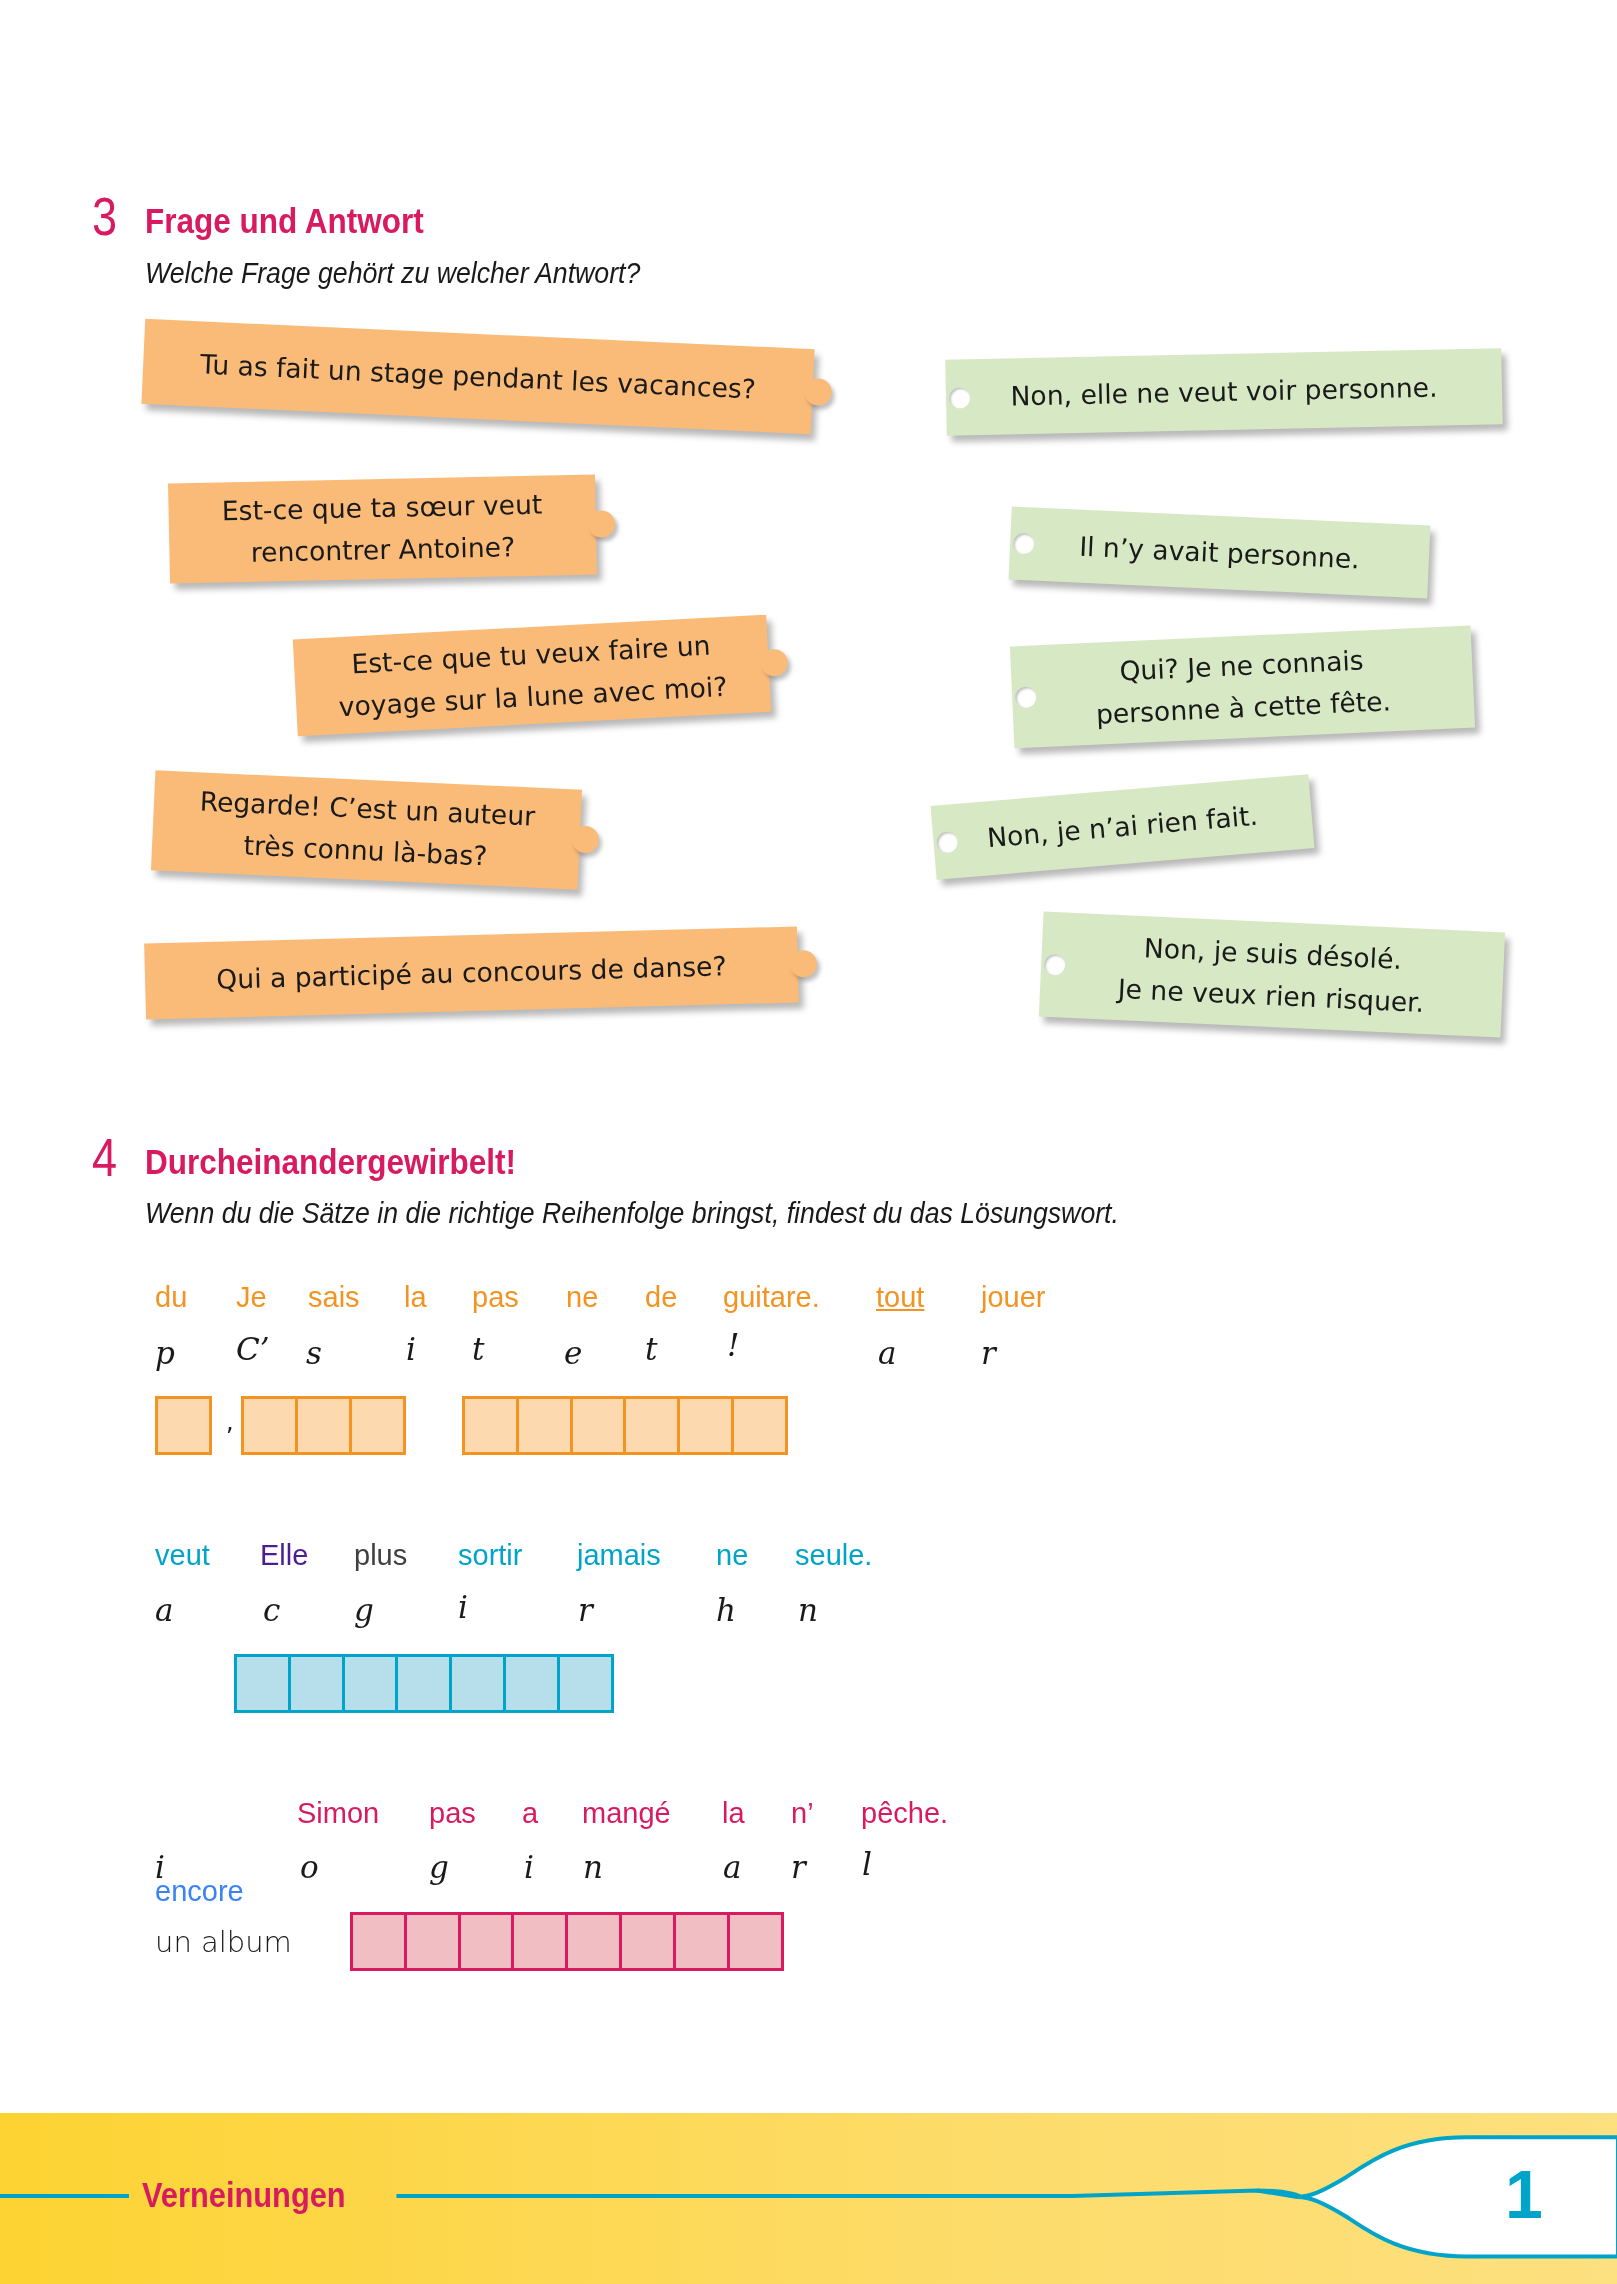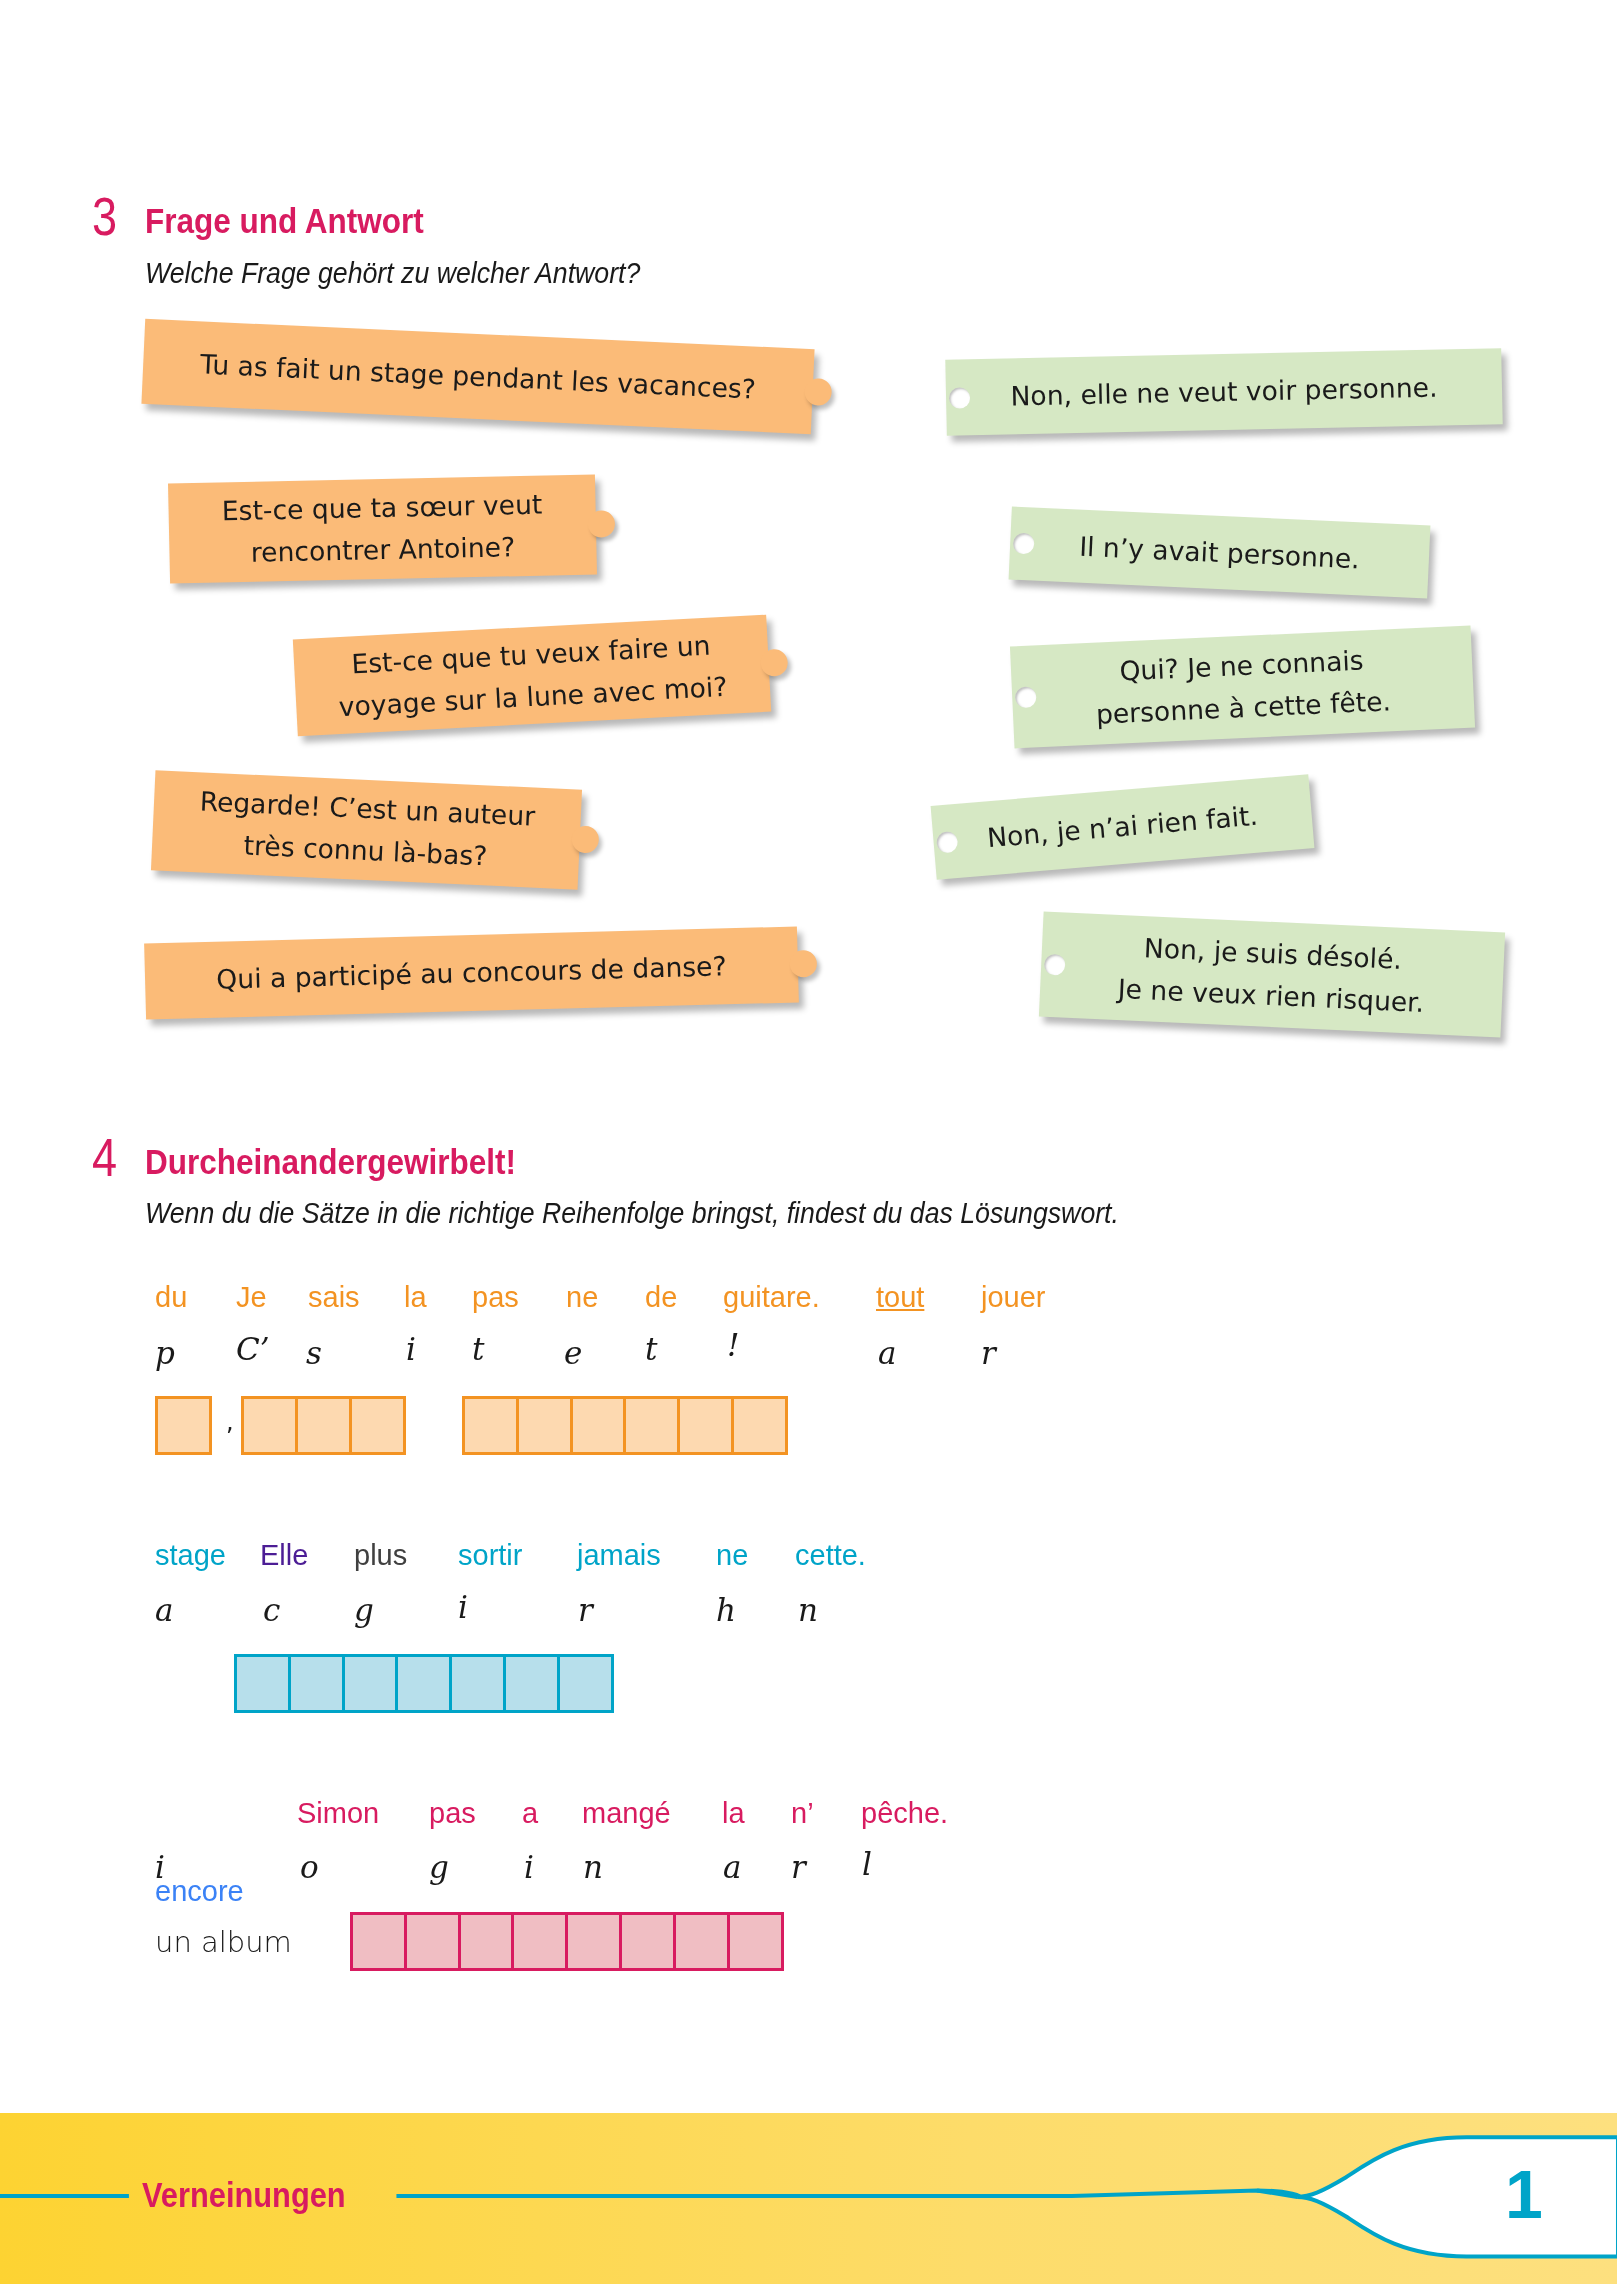--- a/index.html
+++ b/index.html
@@ -186,27 +186,27 @@
     <div class="box"></div>
     <div class="box"></div>
     <div class="box"></div>
     <div class="box"></div>
     <div class="box"></div>
     <div class="box"></div>
   </div>
 </div>
 
 <div>
-  <span class="word" style="left:155px; top:1539px; color:#00a4c8;">stage</span>
+  <span class="word" style="left:155px; top:1539px; color:#00a4c8;">veut</span>
   <span class="word" style="left:260px; top:1539px; color:#4c1d95;">Elle</span>
   <span class="word" style="left:354px; top:1539px; color:#404040;">plus</span>
   <span class="word" style="left:458px; top:1539px; color:#00a4c8;">sortir</span>
   <span class="word" style="left:577px; top:1539px; color:#00a4c8;">jamais</span>
   <span class="word" style="left:716px; top:1539px; color:#00a4c8;">ne</span>
-  <span class="word" style="left:795px; top:1539px; color:#00a4c8;">cette.</span>
+  <span class="word" style="left:795px; top:1539px; color:#00a4c8;">seule.</span>
 
   <span class="letter" style="left:155px; top:1594px;">a</span>
   <span class="letter" style="left:263px; top:1594px;">c</span>
   <span class="letter" style="left:354px; top:1594px;">g</span>
   <span class="letter" style="left:458px; top:1591px;">i</span>
   <span class="letter" style="left:578px; top:1594px;">r</span>
   <span class="letter" style="left:716px; top:1594px;">h</span>
   <span class="letter" style="left:798px; top:1594px;">n</span>
 
   <div class="boxes blue" style="left:234px; top:1654px;">

